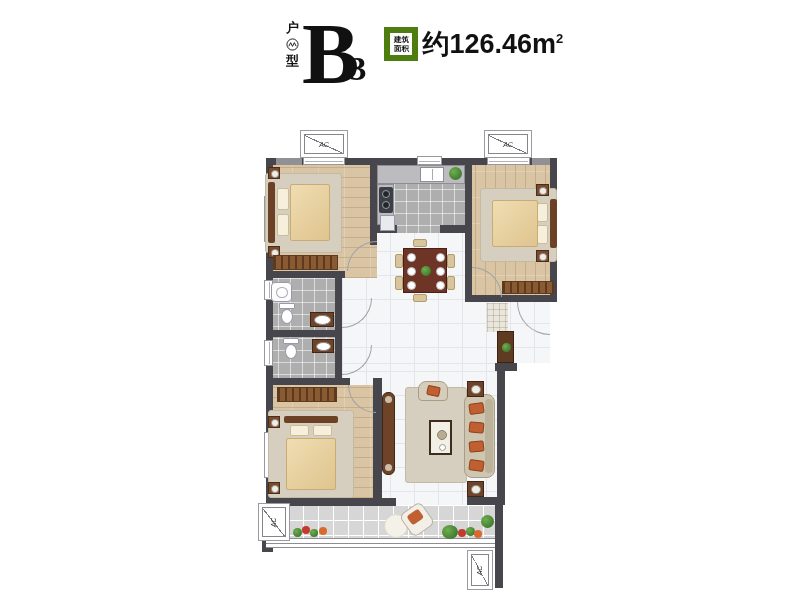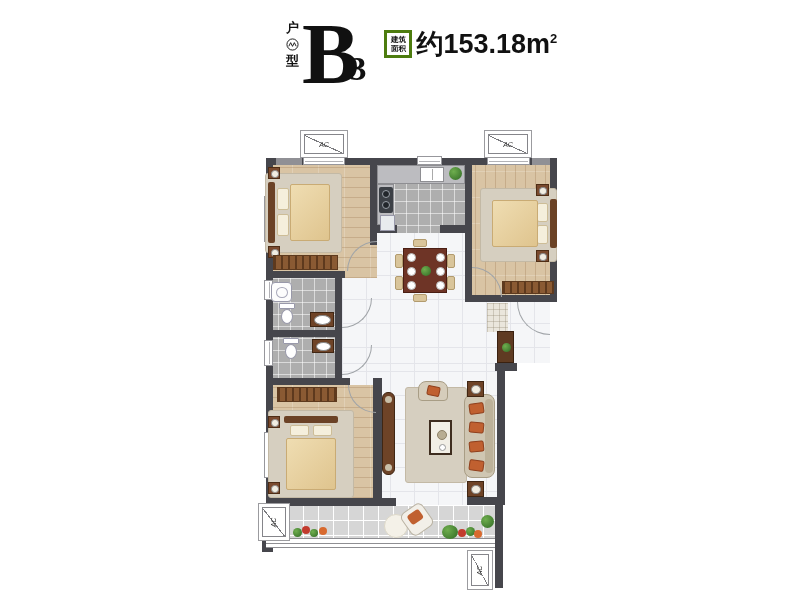--- a/index.html
+++ b/index.html
@@ -10,21 +10,21 @@
   
   .hdr{position:absolute;left:286px;top:12px;display:flex;align-items:flex-start;}
   .type-col{display:flex;flex-direction:column;align-items:center;gap:3px;margin-top:9px;
             font-size:13px;font-weight:700;line-height:1.1;}
   .unit-letter{font-family:"Liberation Serif","DejaVu Serif",serif;font-weight:700;font-size:86px;line-height:.82;margin-left:3px;letter-spacing:-2px;}
   .unit-number{font-family:"Liberation Serif","DejaVu Serif",serif;font-weight:700;font-size:34px;align-self:flex-end;margin-left:-8px;margin-bottom:2px;}
   .unit-wrap{display:flex;align-items:flex-end;height:78px;}
   .desc{margin-left:18px;margin-top:9px;}
   .rooms{font-size:24px;font-weight:700;letter-spacing:2px;}
   .area-row{display:flex;align-items:center;margin-top:5px;gap:4px;}
-  .badge{width:22px;height:22px;border:3px solid #4d7c0f;display:flex;flex-direction:column;
+  .badge{width:22px;height:22px;border:6px solid #4d7c0f;display:flex;flex-direction:column;
          align-items:center;justify-content:center;font-size:7.5px;line-height:1.25;font-weight:700;}
   .area-text{font-size:27px;font-weight:600;letter-spacing:0;}
   .area-text sup{font-size:13px;font-weight:600;}
 
   
   .plan{position:absolute;left:248px;top:126px;width:316px;height:470px;}
   .marble{background:var(--marble,#f5f6f8);
      background-image:linear-gradient(#e4e5ea 1px,transparent 1px),linear-gradient(90deg,#e4e5ea 1px,transparent 1px);
      background-size:24px 24px;}
   .wood{background:var(--wood,#d9c4a4);
@@ -114,21 +114,21 @@
   <div class="unit-wrap">
     <span class="unit-letter">B</span>
     <span class="unit-number">3</span>
   </div>
   <div class="desc">
     <div class="area-row">
       <span class="badge">
         <span>建筑</span>
         <span>面积</span>
       </span>
-      <span class="area-text"><b>约</b><span>153.18</span><span>m</span><sup>2</sup></span>
+      <span class="area-text"><b>约</b><span>126.46</span><span>m</span><sup>2</sup></span>
     </div>
   </div>
 </div>
 
 <div class="plan">
 
   <div class="abs marble" style="left:94px;top:101px;width:208px;height:136px"></div>
   <div class="abs marble" style="left:94px;top:237px;width:153px;height:8px"></div>
   <div class="abs marble" style="left:94px;top:245px;width:163px;height:134px"></div>
   <div class="abs wood" style="left:18px;top:39px;width:111px;height:113px"></div>

